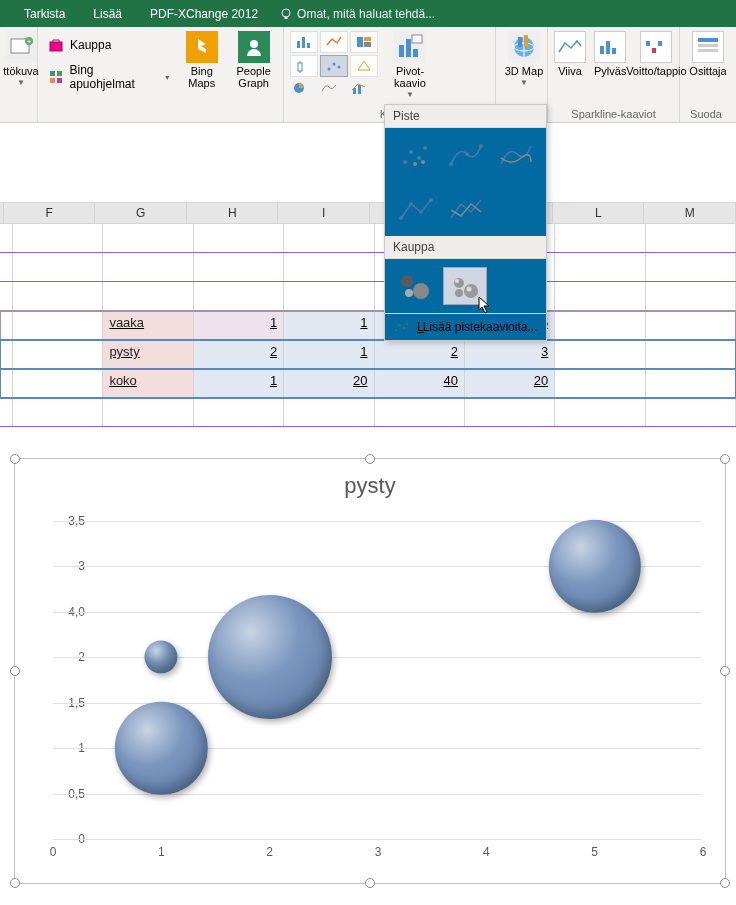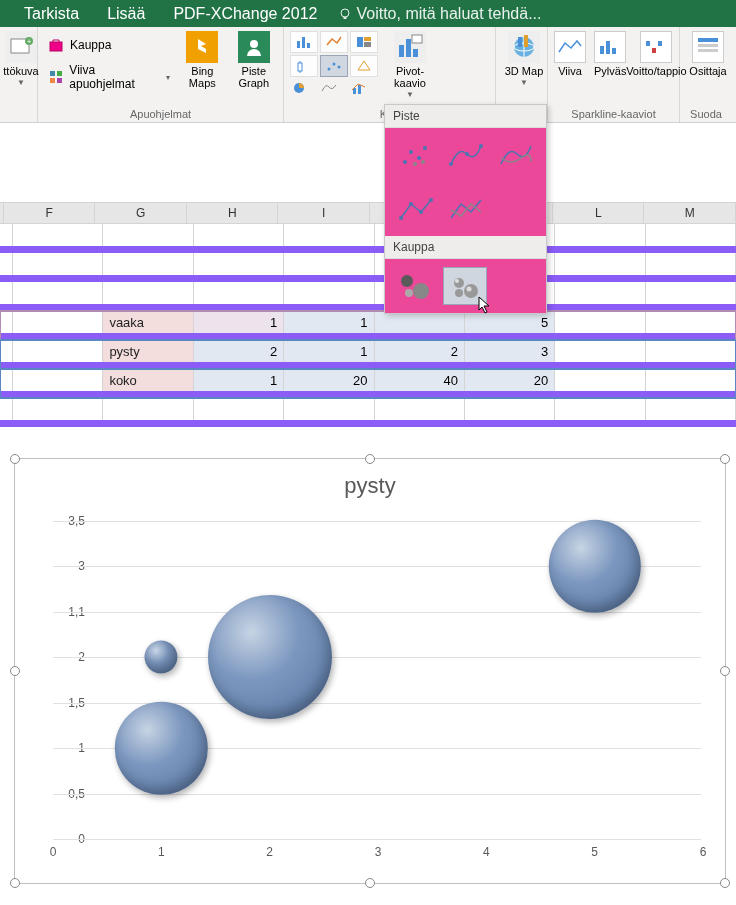--- a/index.html
+++ b/index.html
@@ -1,18 +1,18 @@
 <!DOCTYPE html>
 <html><head>
 <meta charset="utf-8">
 <style>
 * { box-sizing: border-box; margin: 0; padding: 0; font-family: "Segoe UI", Arial, sans-serif; }
 body { background: #fff; width: 736px; height: 905px; overflow: hidden; position: relative; }
 
-.titlebar { background: #217346; color: #fff; height: 27px; display: flex; align-items: center; padding-left: 10px; font-size: 16px; }
+.titlebar { background: #217346; color: #fff; height: 27px; display: flex; align-items: center; padding-left: 10px; font-size: 12px; }
 .titlebar .tab { padding: 0 14px; cursor: pointer; }
 .titlebar .tellme { display: flex; align-items: center; gap: 5px; opacity: .9; margin-left: 8px; }
 .titlebar .bulb { width: 12px; height: 12px; display: inline-block; }
 
 .ribbon { background: #f3f2f1; border-bottom: 1px solid #d0cfce; height: 96px; display: flex; }
 .group { border-right: 1px solid #d8d7d6; display: flex; flex-direction: column; justify-content: space-between; padding: 4px 6px 2px; }
 .group-items { display: flex; gap: 8px; align-items: flex-start; }
 .group-label { text-align: center; font-size: 11px; color: #666; padding: 2px 0 0; }
 .btn-lg { display: flex; flex-direction: column; align-items: center; width: 56px; font-size: 11px; cursor: pointer; gap: 2px; }
 .btn-lg span { text-align: center; line-height: 1.1; }
@@ -21,28 +21,28 @@
 .drop-tri { font-size: 8px; color: #666; }
 .mini-grid { display: grid; grid-template-columns: repeat(3, 28px); grid-template-rows: repeat(2, 22px); gap: 2px; }
 .mini-grid .mini { background: #fdfdfd; border: 1px solid #e0e0e0; display: flex; align-items: center; justify-content: center; font-size: 10px; }
 .mini-row { display: flex; gap: 2px; margin-top: 2px; }
 
 .sheet { position: relative; background: #fff; }
 .col-headers { display: flex; height: 21px; border-bottom: 1px solid #d4d4d4; background: #e6e6e6; margin-left: 0; }
 .col-h { width: 92px; border-right: 1px solid #d4d4d4; text-align: center; font-size: 12px; line-height: 20px; color: #333; }
 .col-h:first-child { width: 20px; background: #e6e6e6; }
 .rows { }
-.row { display: flex; height: 29px; border-bottom: 7px solid #8b5cf6; }
+.row { display: flex; height: 29px; border-bottom: 1px solid #8b5cf6; text-decoration: underline; }
 .cell { width: 92px; border-right: 1px solid #d4d4d4; font-size: 13px; padding: 4px 6px; text-align: left; }
 .num { text-align: right; }
 .hdrcell { background: #f3dedd; color: #222; }
 .datacell { background: #e2e8f1; }
 .sel-top-left { background: #ece3ec; }
 
-.dropdown { position: absolute; left: 384px; top: 104px; width: 163px; background: #ec4899; border: 1px solid #c8c8c8; box-shadow: 2px 2px 6px rgba(0,0,0,.2); z-index: 50; font-size: 12px; }
+.dropdown { position: absolute; left: 384px; top: 104px; width: 163px; background: #0369a1; border: 1px solid #c8c8c8; box-shadow: 2px 2px 6px rgba(0,0,0,.2); z-index: 50; font-size: 12px; }
 .dd-section { background: #eeedec; border-bottom: 1px solid #dcdcdc; padding: 4px 8px; color: #444; font-weight: 400; }
 .dd-row { display: flex; gap: 6px; padding: 8px; }
 .dd-item { width: 44px; height: 38px; border: 1px solid transparent; display: flex; align-items: center; justify-content: center; cursor: pointer; }
 .dd-item.sel { background: #cfd6df; border: 1px solid #9aa6b5; }
 .dd-more { border-top: 1px solid #dcdcdc; padding: 6px 8px; display: flex; align-items: center; gap: 8px; cursor: pointer; }
 .dd-more .u { text-decoration: underline; }
 
 .chart-wrap { position: absolute; left: 14px; top: 458px; width: 712px; height: 426px; border: 1px solid #bfbfbf; background: #fff; }
 .chart-handles .h { position: absolute; width: 10px; height: 10px; border: 1px solid #888; background: #fff; border-radius: 50%; }
 .chart-title { text-align: center; font-size: 22px; color: #595959; margin-top: 14px; font-weight: 400; }
@@ -65,21 +65,21 @@
   <div class="tab">Tarkista</div>
   <div class="tab">Lisää</div>
   <div class="tab">PDF-XChange 2012</div>
   <div class="tellme">
     <span class="bulb">
       <svg viewBox="0 0 12 12">
           <circle cx="6" cy="5" r="4" fill="none" stroke="#fff" stroke-width="1"></circle>
           <rect x="4.5" y="9" width="3" height="2" fill="#fff"></rect>
         </svg>
     </span>
-    <span>Voitto, mitä haluat tehdä...</span>
+    <span>Omat, mitä haluat tehdä...</span>
   </div>
 </div>
 
 <div class="ribbon">
 
   <div class="group" style="width:38px">
     <div class="btn-lg" style="width:30px">
       <div class="icon-box">
         <svg width="24" height="24">
             <rect x="2" y="4" width="18" height="14" fill="#fff" stroke="#888"></rect>
@@ -103,43 +103,42 @@
             </svg>
           <span>Kauppa</span>
         </div>
         <div class="btn-sm">
           <svg width="16" height="16">
               <rect x="2" y="2" width="5" height="5" fill="#48a"></rect>
               <rect x="9" y="2" width="5" height="5" fill="#4a4"></rect>
               <rect x="2" y="9" width="5" height="5" fill="#e84"></rect>
               <rect x="9" y="9" width="5" height="5" fill="#a4a"></rect>
             </svg>
-          <span>Viiva apuohjelmat</span>
+          <span>Bing apuohjelmat</span>
           <span class="drop-tri">▾</span>
         </div>
       </div>
       <div class="btn-lg" style="width:42px">
         <div class="icon-box" style="background:#f0a000">
           <svg width="20" height="20">
               <path d="M6 2 v10 l8 4 v-4 l-5-3 l5-2 z" fill="#fff"></path>
             </svg>
         </div>
         <span>Bing Maps</span>
       </div>
       <div class="btn-lg" style="width:48px">
         <div class="icon-box" style="background:#2a8a5a">
           <svg width="20" height="20">
               <circle cx="10" cy="7" r="4" fill="#fff"></circle>
               <path d="M3 19 a7 7 0 0 1 14 0 z" fill="#fff"></path>
             </svg>
         </div>
-        <span>Piste Graph</span>
-      </div>
-    </div>
-    <div class="group-label">Apuohjelmat</div>
+        <span>People Graph</span>
+      </div>
+    </div>
   </div>
 
   <div class="group" style="width:212px">
     <div class="group-items">
       <div style="display:flex;flex-direction:column;gap:2px">
         <div class="mini-grid">
           <div class="mini">
               <svg width="18" height="14">
                 <rect x="2" y="6" width="3" height="7" fill="#4a90d9"></rect>
                 <rect x="7" y="2" width="3" height="11" fill="#4a90d9"></rect>
@@ -337,20 +336,29 @@
       </div>
     <div class="dd-item sel">
         <svg width="36" height="30">
           <circle cx="12" cy="12" r="5" fill="#999"></circle>
           <circle cx="10" cy="10" r="2" fill="#ddd"></circle>
           <circle cx="24" cy="20" r="7" fill="#999"></circle>
           <circle cx="22" cy="18" r="2.5" fill="#ddd"></circle>
           <circle cx="12" cy="22" r="4" fill="#999"></circle>
         </svg>
       </div>
+  </div>
+  <div class="dd-more">
+    <svg width="16" height="12">
+        <circle cx="3" cy="9" r="1" fill="#666"></circle>
+        <circle cx="7" cy="4" r="1" fill="#666"></circle>
+        <circle cx="11" cy="7" r="1" fill="#666"></circle>
+        <circle cx="14" cy="3" r="1" fill="#666"></circle>
+      </svg>
+    <span><span class="u">L</span><span style="margin-left:-1px">Lisää pistekaavioita...</span></span>
   </div>
 </div>
 <div class="cursor" style="left:478px;top:296px">
   <svg width="14" height="18">
       <path d="M1 1 L1 14 L4 11 L7 17 L9 16 L6 10 L11 10 Z" fill="#fff" stroke="#000"></path>
     </svg>
 </div>
 
 <div class="sheet">
   <div style="height:80px;border-bottom:1px solid #d4d4d4"></div>
@@ -458,21 +466,21 @@
       <div class="h" style="right:-5px;bottom:-5px"></div>
   </div>
   <div class="chart-title">pysty</div>
   <div class="plot">
     <div class="axis-y" id="axis-y">
         <div class="tick" style="top: 318px;">0</div>
         <div class="tick" style="top: 272.571px;">0,5</div>
         <div class="tick" style="top: 227.143px;">1</div>
         <div class="tick" style="top: 181.714px;">1,5</div>
         <div class="tick" style="top: 136.286px;">2</div>
-        <div class="tick" style="top: 90.8571px;">1,1</div>
+        <div class="tick" style="top: 90.8571px;">4,0</div>
         <div class="tick" style="top: 45.4286px;">3</div>
         <div class="tick" style="top: 0px;">3,5</div>
       </div>
     <div id="gridlines">
         <div class="grid-h" style="top: 318px;"></div>
         <div class="grid-h" style="top: 272.571px;"></div>
         <div class="grid-h" style="top: 227.143px;"></div>
         <div class="grid-h" style="top: 181.714px;"></div>
         <div class="grid-h" style="top: 136.286px;"></div>
         <div class="grid-h" style="top: 90.8571px;"></div>

